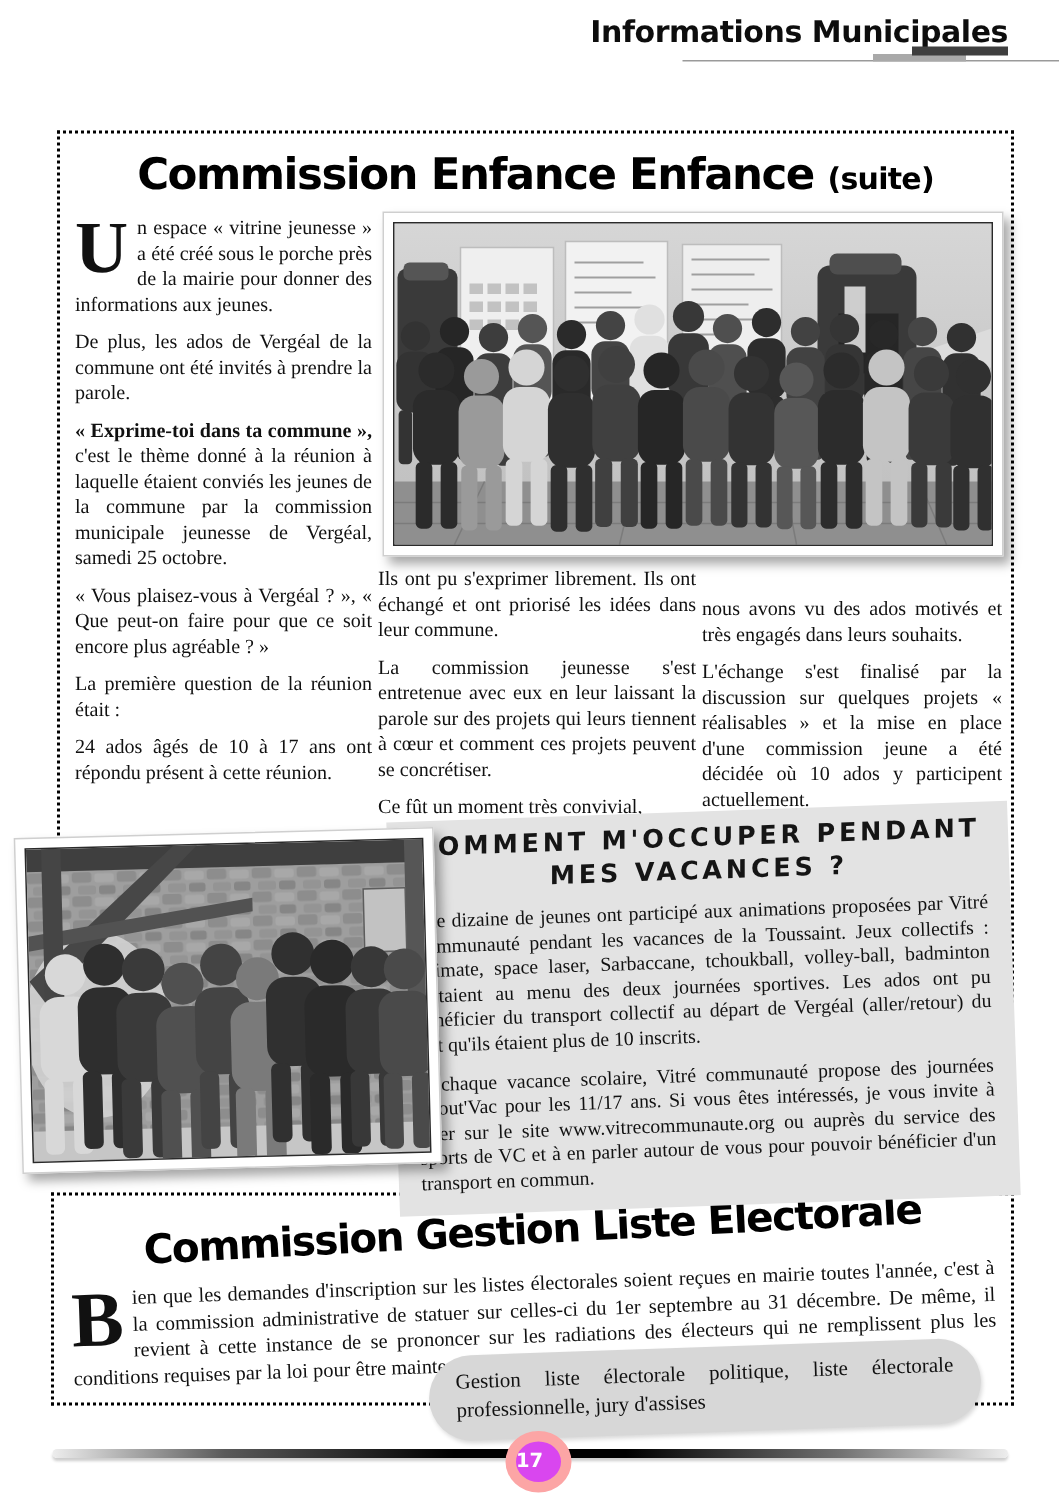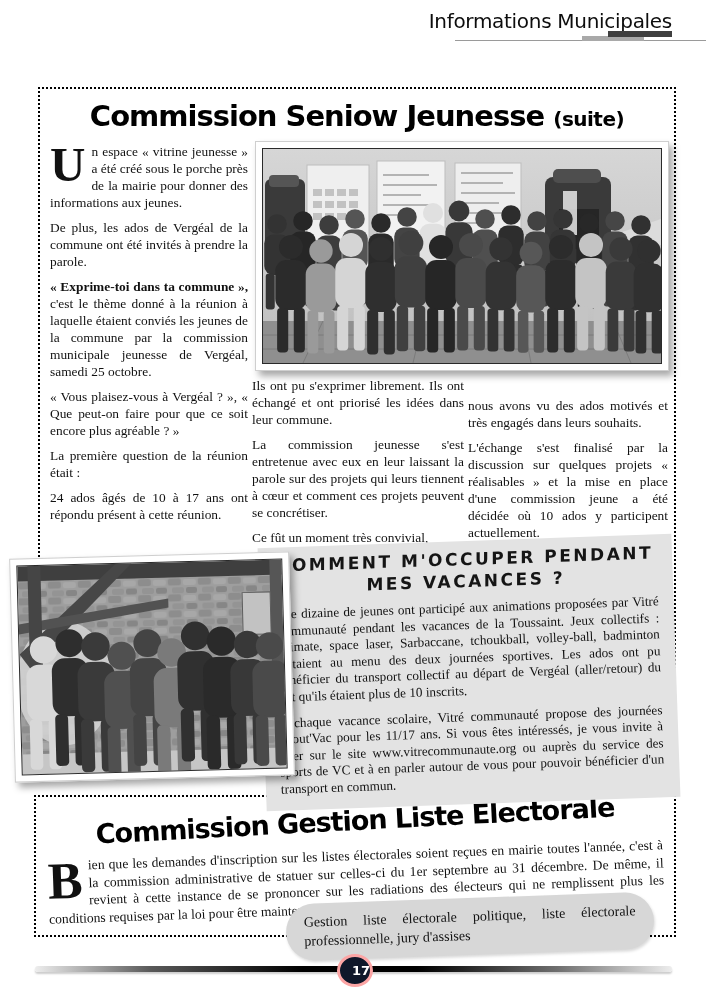--- a/index.html
+++ b/index.html
@@ -1,21 +1,21 @@
 <!DOCTYPE html>
 <html lang="fr"><head>
 <meta charset="utf-8">
 <style>
   html,body{margin:0;padding:0;background:#ffffff;}
   .page{position:relative;width:706px;height:1000px;background:#fff;overflow:hidden;
         font-family:"Liberation Serif",serif;color:#111;}
 
   
   .hdr-title{position:absolute;top:9px;right:34px;font-family:"DejaVu Sans",sans-serif;
-             font-weight:normal;font-size:20px;letter-spacing:-0.3px;color:#0d0d0d;}
+             font-weight:bold;font-size:20px;letter-spacing:-0.3px;color:#0d0d0d;}
   .hdr-line{position:absolute;top:40px;left:455px;right:0;height:1px;background:#9a9a9a;}
   .hdr-rect-md{position:absolute;top:36px;left:582px;width:62px;height:5px;background:#a9a9a9;}
   .hdr-rect-dk{position:absolute;top:31px;left:608px;width:64px;height:6px;background:#3f3f3f;}
 
   
   .dotbox{position:absolute;border:2px dotted #000;background:transparent;}
   .box1{left:38px;top:87px;width:634px;height:678px;}
   .box2{left:34px;top:795px;width:638px;height:138px;}
 
   
@@ -61,38 +61,38 @@
   .pill{position:absolute;left:286px;top:898px;width:368px;background:#d7d7d7;
         border-radius:30px;transform:rotate(-2deg);z-index:7;padding:9px 18px 10px 18px;
         box-sizing:border-box;font-size:14px;line-height:19px;box-shadow:1px 2px 3px rgba(0,0,0,0.15);}
   .pill .l1{display:block;text-align:justify;text-align-last:justify;}
   .pill .l2{display:block;}
 
   
   .ftr-bar{position:absolute;left:35px;right:34px;top:966px;height:6px;border-radius:3px;
            background:linear-gradient(to right,#ededed 0%,#5a5a5a 18%,#000 42%,#000 60%,#6f6f6f 82%,#ededed 100%);
            box-shadow:0 2px 2px rgba(0,0,0,0.2);}
-  .ftr-badge{position:absolute;left:337px;top:954px;width:30px;height:27px;background:#0f172a;
-             border:3px solid #fca5a5;border-radius:50%;display:flex;align-items:center;
-             justify-content:flex-end;color:#fff;font-family:"DejaVu Sans",sans-serif;
+  .ftr-badge{position:absolute;left:337px;top:954px;width:30px;height:27px;background:#d946ef;
+             border:7px solid #fca5a5;border-radius:50%;display:flex;align-items:center;
+             justify-content:flex-start;color:#fff;font-family:"DejaVu Sans",sans-serif;
              font-weight:bold;font-size:13px;z-index:8;}
 </style>
 </head>
 <body>
 
 <div class="page">
 
   <div class="hdr-title">Informations Municipales</div>
   <div class="hdr-line"></div>
   <div class="hdr-rect-md"></div>
   <div class="hdr-rect-dk"></div>
 
   <section class="dotbox box1">
     <h1 class="title1">
-      <span>Commission Seniow Jeunesse</span>
+      <span>Commission Enfance Enfance</span>
       <span class="suite">(suite)</span>
     </h1>
 
     <figure class="photo photo1" style="margin:0">
       <svg width="398" height="214" viewBox="0 0 398 214" xmlns="http://www.w3.org/2000/svg">
         <defs>
           <linearGradient id="wallG" x1="0" y1="0" x2="0" y2="1">
             <stop offset="0" stop-color="#d6d6d6"></stop>
               <stop offset="1" stop-color="#bdbdbd"></stop>
           </linearGradient>

